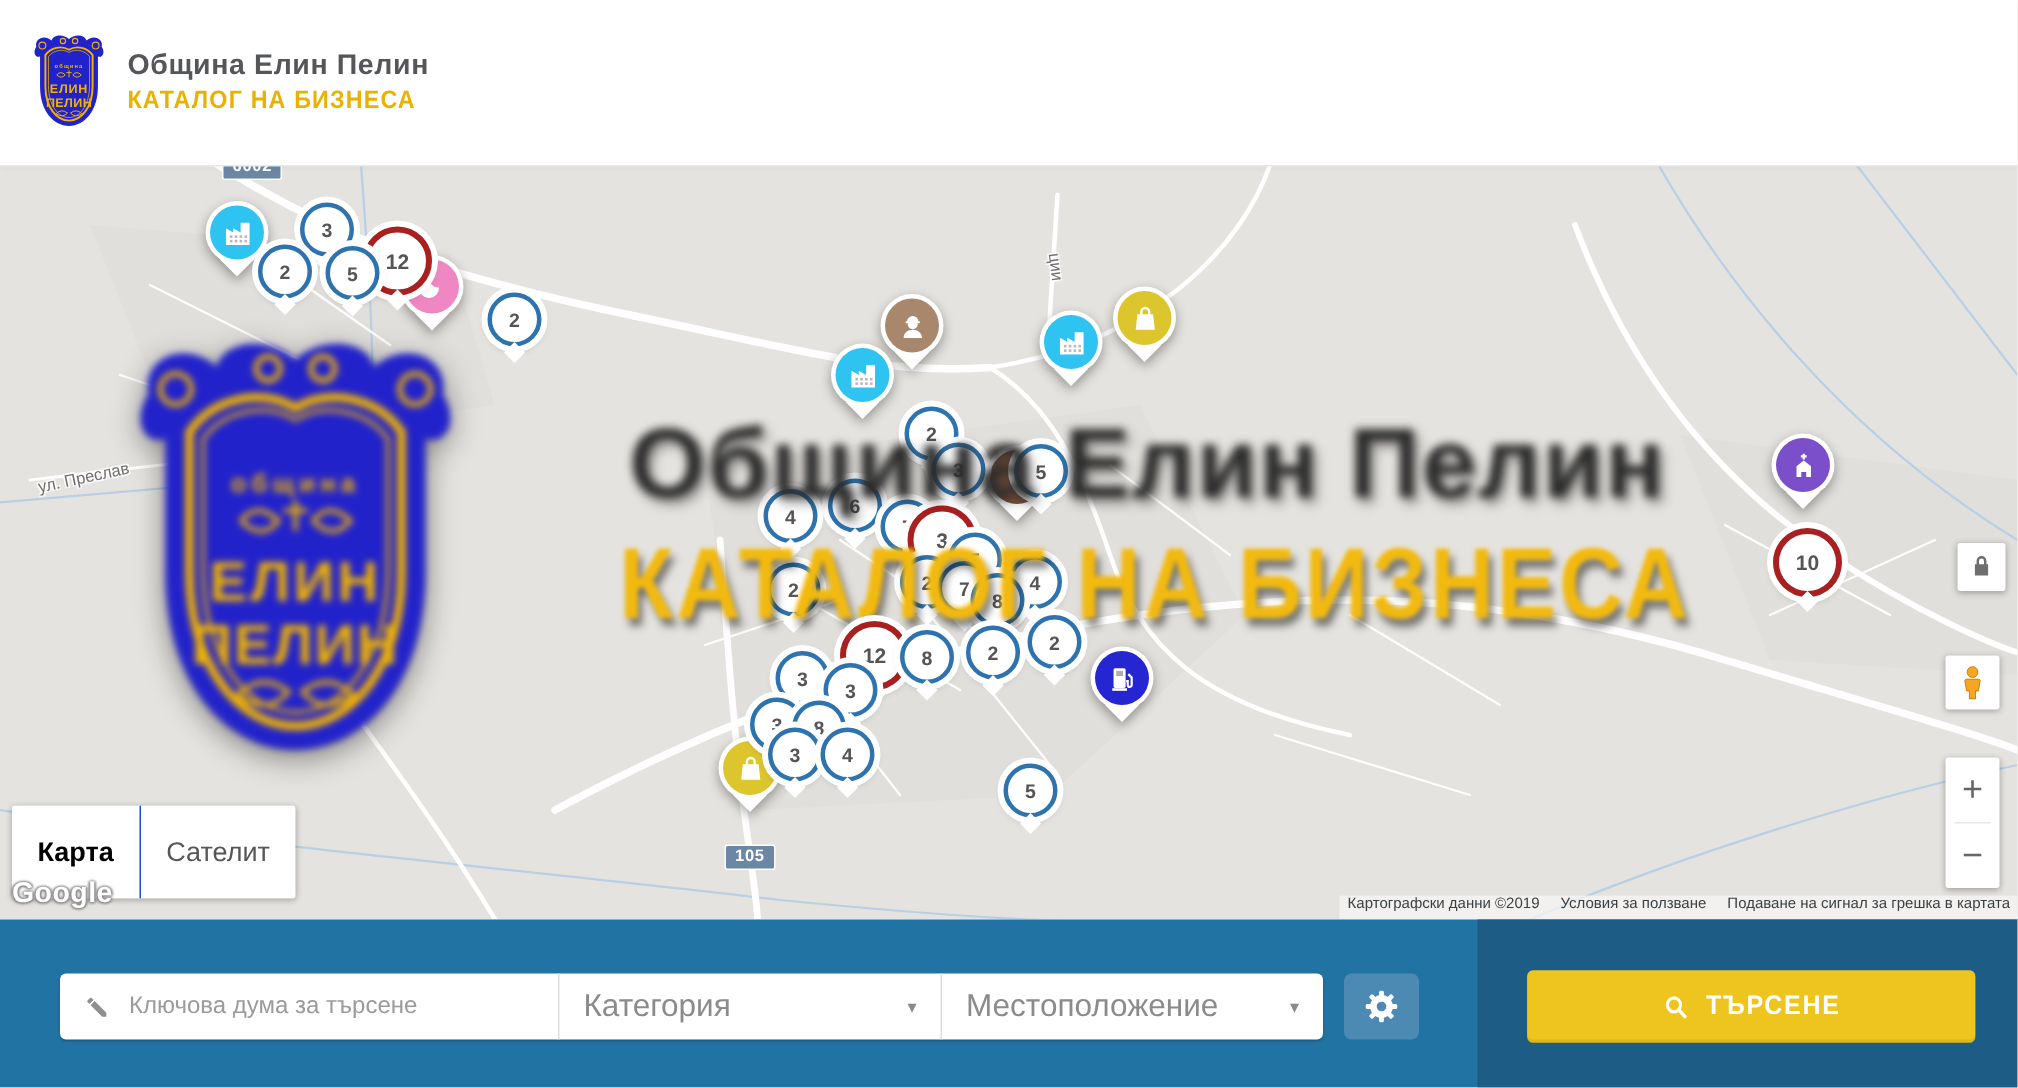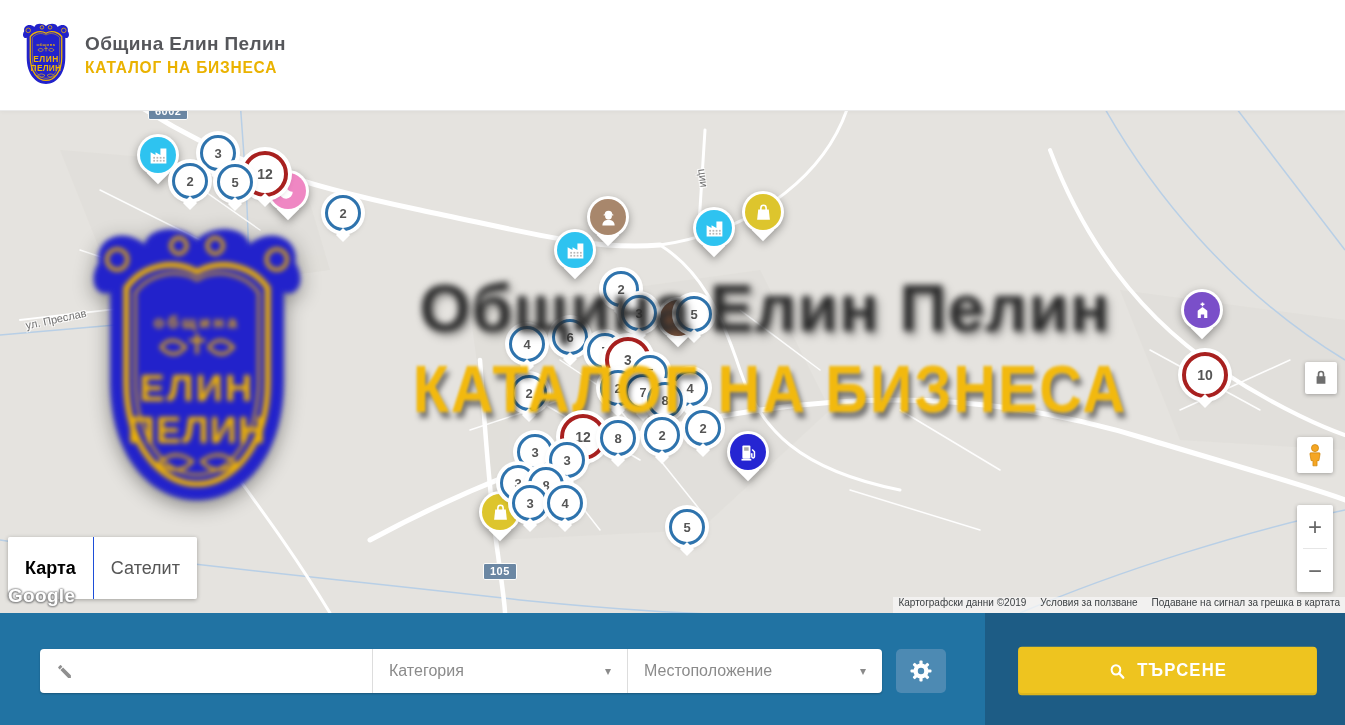--- a/index.html
+++ b/index.html
@@ -77,21 +77,21 @@
   .searchbar{position:absolute;top:613px;left:0;width:1345px;height:112px;background:#2173a3;z-index:600;}
   .sb-dark{position:absolute;right:0;top:0;width:360px;height:112px;background:#1d5c85;}
   .sb-form{position:absolute;left:40px;top:36px;height:44px;display:flex;align-items:center;}
   .sb-white{display:flex;background:#fff;border-radius:4px;height:44px;box-shadow:0 1px 2px rgba(0,0,0,.25);}
   .fld{display:flex;align-items:center;height:44px;}
   .fld-key{width:316px;padding-left:16px;}
   .fld-key svg{width:17px;height:17px;flex:0 0 auto;margin-right:11px;transform:scaleX(-1);}
   .fld-key input{border:0;outline:0;width:100%;font-size:16px;color:#555;font-family:inherit;background:transparent;}
   .fld-key input::placeholder{color:#9b9b9b;}
   .fld-sel{width:222px;border-left:1px solid #ddd;padding:0 16px;justify-content:space-between;cursor:pointer;}
-  .fld-sel .sel-label{font-size:16px;color:#8b8b8b;}
+  .fld-sel .sel-label{font-size:21px;color:#8b8b8b;}
   .fld-sel .caret{color:#8a8a8a;font-size:12px;}
   .gear-btn{margin-left:14px;width:50px;height:44px;background:#4d8ab3;border-radius:5px;border:0;
     display:flex;align-items:center;justify-content:center;cursor:pointer;}
   .gear-btn svg{width:24px;height:24px;}
   .search-btn{position:absolute;right:25px;top:35px;width:305px;height:46px;background:#eec41f;border:0;
     border-radius:4px;color:#fff;font-weight:700;font-size:17px;letter-spacing:1.2px;cursor:pointer;
     display:flex;align-items:center;justify-content:center;gap:11px;font-family:inherit;
     box-shadow:inset 0 -2px 0 rgba(0,0,0,.07);transform:scale(.98,1.05);}
   .search-btn svg{width:19px;height:19px;}
 </style>
@@ -395,20 +395,21 @@
 </div>
 
 <div class="searchbar">
   <div class="sb-dark"></div>
   <div class="sb-form">
     <div class="sb-white">
       <div class="fld fld-key">
         <svg viewBox="0 0 24 24">
             <use href="#i-pencil"></use>
           </svg>
+        <input type="text" placeholder="Ключова дума за търсене" style="">
       </div>
       <div class="fld fld-sel">
         <span class="sel-label">Категория</span>
         <span class="caret">▾</span>
       </div>
       <div class="fld fld-sel">
         <span class="sel-label">Местоположение</span>
         <span class="caret">▾</span>
       </div>
     </div>

